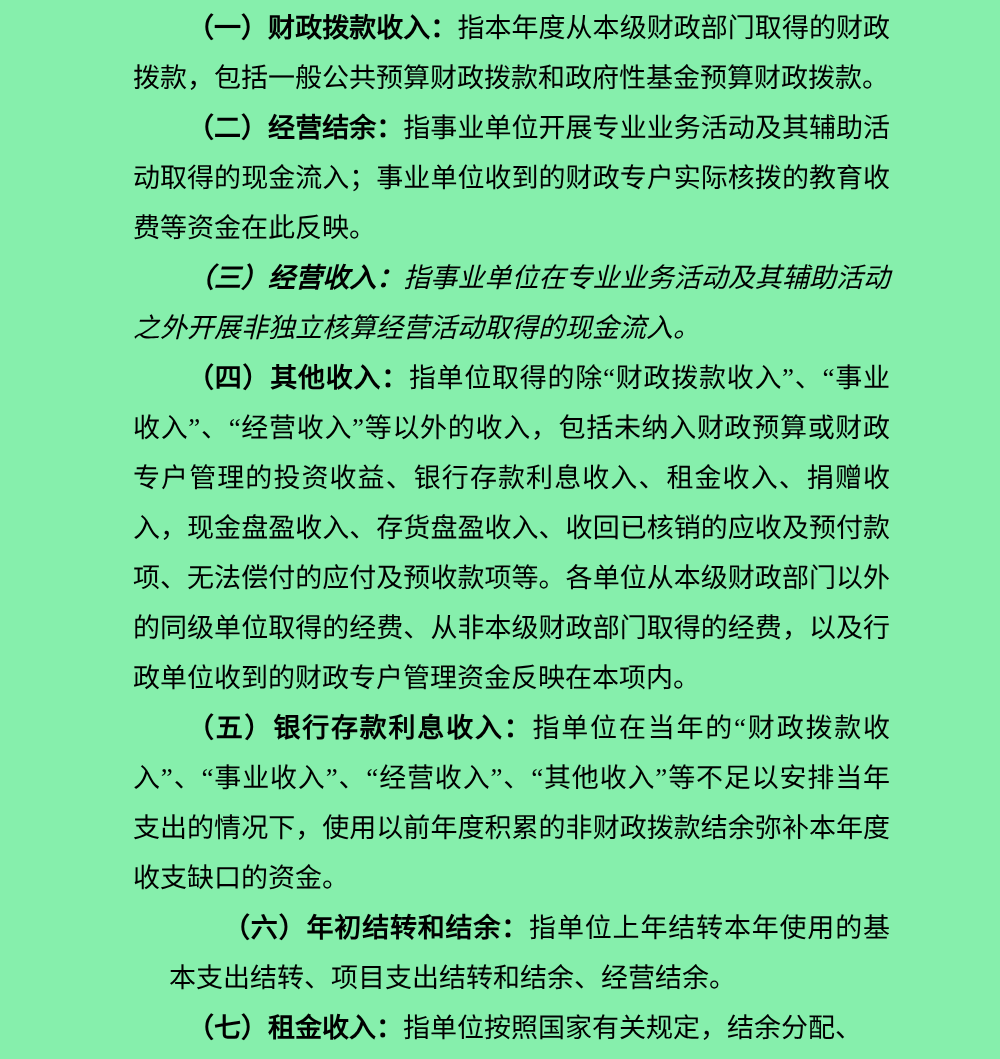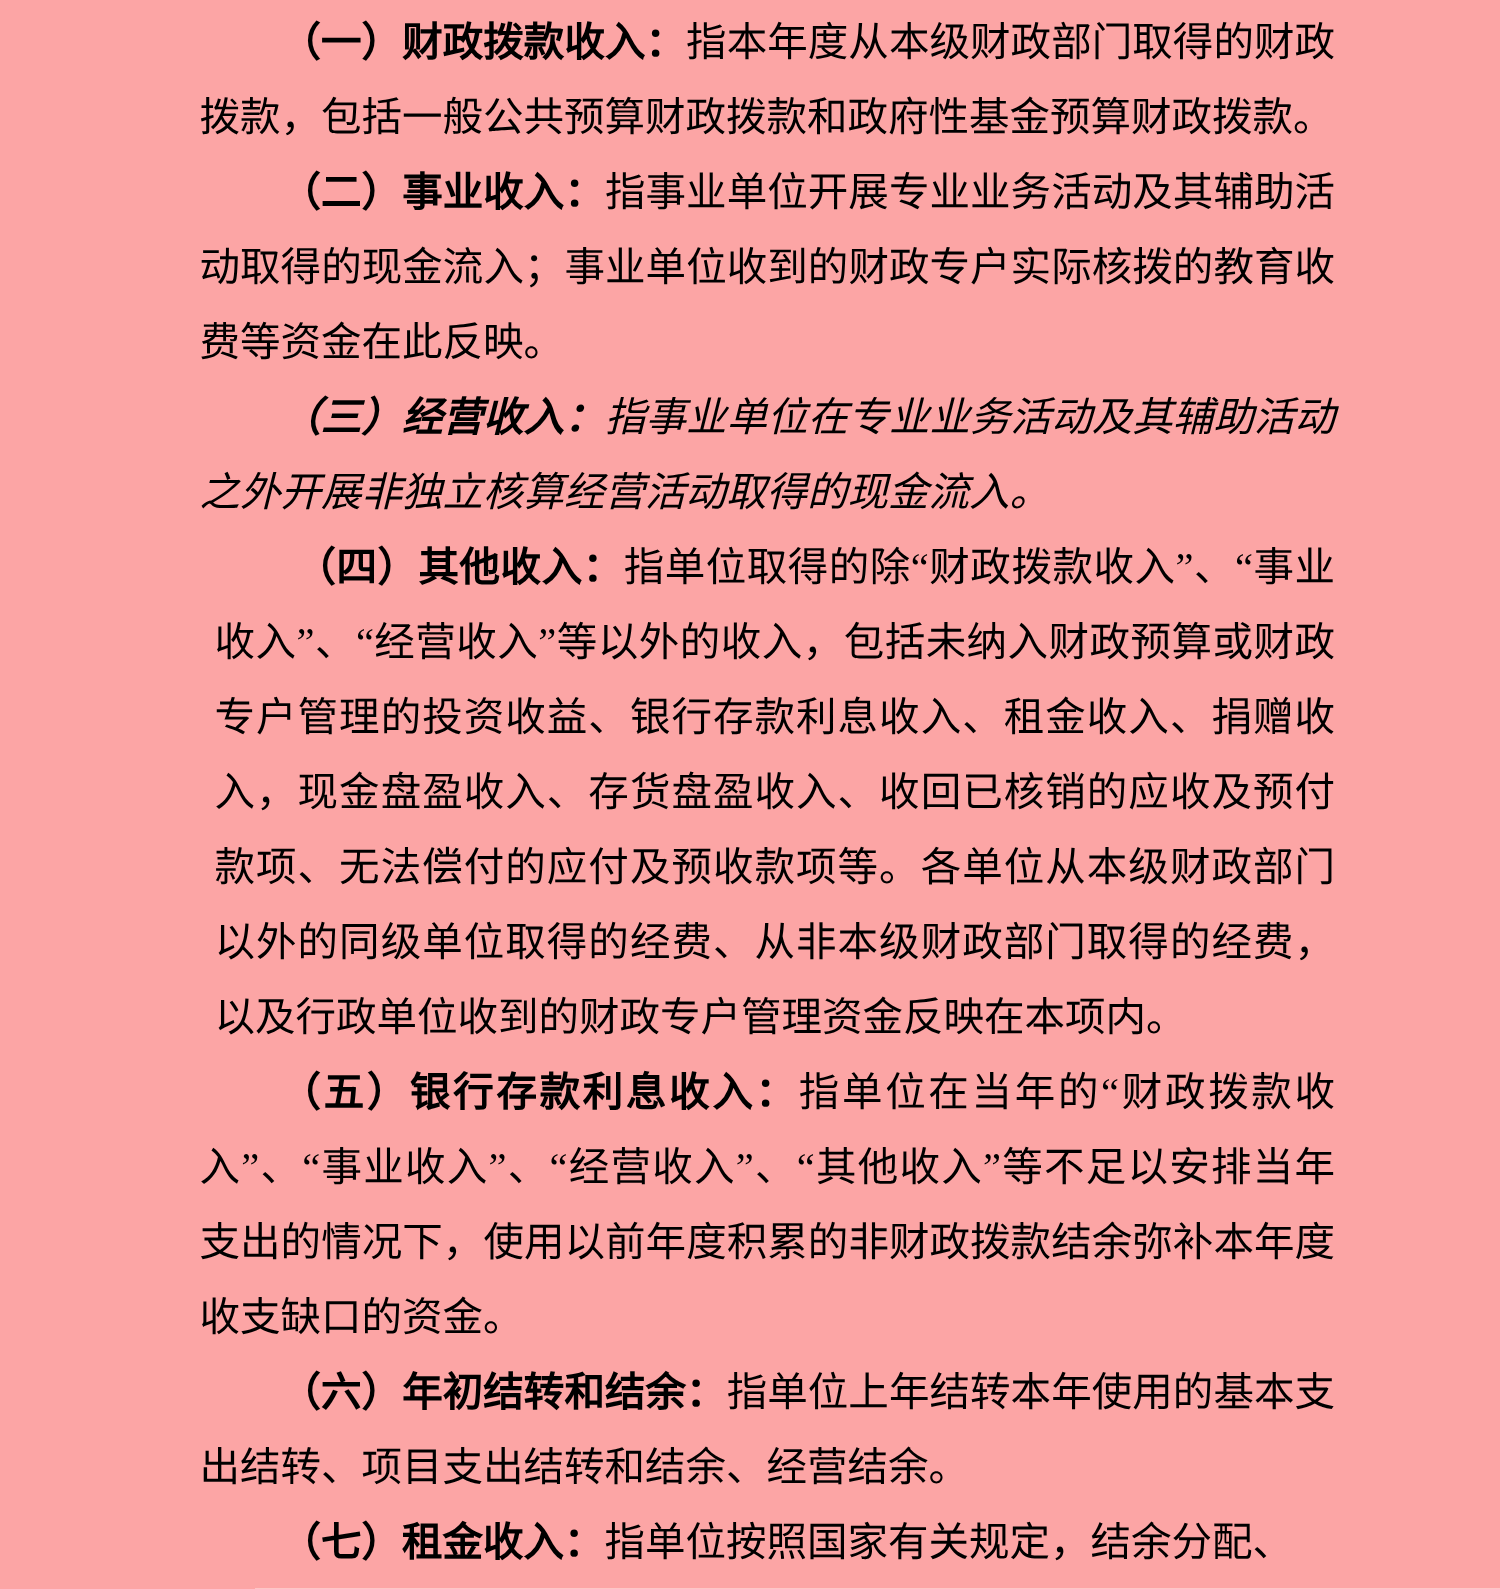--- a/index.html
+++ b/index.html
@@ -11,21 +11,21 @@
     width: 1000px;
     height: 1059px;
     overflow: hidden;
     background: #ffffff;
   }
   .page {
     box-sizing: border-box;
     width: 1000px;
     height: 1059px;
     padding: 3px 110px 0 133px;
-    background: #fca5a5;
+    background: #86efac;
   }
   .para {
     font-family: "Liberation Serif", "DejaVu Serif", serif;
     font-size: 27px;
     line-height: 50px;
     color: #000000;
     text-align: justify;
     text-justify: inter-ideograph;
     text-indent: 2em;
     margin: 0;
@@ -39,25 +39,25 @@
     font-weight: 400;
   }
 </style>
 </head>
 <body style="background: rgb(255, 255, 255);">
 
 <div class="page">
   <div>
   <p class="para" style="color: rgb(0, 0, 0);"><span class="para-label">（一）财政拨款收入：</span><span class="para-body">指本年度从本级财政部门取得的财政拨款，包括一般公共预算财政拨款和政府性基金预算财政拨款。</span></p>
 
-  <p class="para" style="color: rgb(0, 0, 0);"><span class="para-label">（二）事业收入：</span><span class="para-body">指事业单位开展专业业务活动及其辅助活动取得的现金流入；事业单位收到的财政专户实际核拨的教育收费等资金在此反映。</span></p>
+  <p class="para" style="color: rgb(0, 0, 0);"><span class="para-label">（二）经营结余：</span><span class="para-body">指事业单位开展专业业务活动及其辅助活动取得的现金流入；事业单位收到的财政专户实际核拨的教育收费等资金在此反映。</span></p>
 
   <p class="para" style="color: rgb(0, 0, 0); font-style: italic;"><span class="para-label">（三）经营收入：</span><span class="para-body">指事业单位在专业业务活动及其辅助活动之外开展非独立核算经营活动取得的现金流入。</span></p>
 
-  <p class="para" style="color: rgb(0, 0, 0); margin-left: 10px;"><span class="para-label">（四）其他收入：</span><span class="para-body">指单位取得的除“财政拨款收入”、“事业收入”、“经营收入”等以外的收入，包括未纳入财政预算或财政专户管理的投资收益、银行存款利息收入、租金收入、捐赠收入，现金盘盈收入、存货盘盈收入、收回已核销的应收及预付款项、无法偿付的应付及预收款项等。各单位从本级财政部门以外的同级单位取得的经费、从非本级财政部门取得的经费，以及行政单位收到的财政专户管理资金反映在本项内。</span></p>
+  <p class="para" style="color: rgb(0, 0, 0);"><span class="para-label">（四）其他收入：</span><span class="para-body">指单位取得的除“财政拨款收入”、“事业收入”、“经营收入”等以外的收入，包括未纳入财政预算或财政专户管理的投资收益、银行存款利息收入、租金收入、捐赠收入，现金盘盈收入、存货盘盈收入、收回已核销的应收及预付款项、无法偿付的应付及预收款项等。各单位从本级财政部门以外的同级单位取得的经费、从非本级财政部门取得的经费，以及行政单位收到的财政专户管理资金反映在本项内。</span></p>
 
   <p class="para" style="color: rgb(0, 0, 0);"><span class="para-label">（五）银行存款利息收入：</span><span class="para-body">指单位在当年的“财政拨款收入”、“事业收入”、“经营收入”、“其他收入”等不足以安排当年支出的情况下，使用以前年度积累的非财政拨款结余弥补本年度收支缺口的资金。</span></p>
 
-  <p class="para" style="color: rgb(0, 0, 0);"><span class="para-label">（六）年初结转和结余：</span><span class="para-body">指单位上年结转本年使用的基本支出结转、项目支出结转和结余、经营结余。</span></p>
+  <p class="para" style="color: rgb(0, 0, 0); margin-left: 36px;"><span class="para-label">（六）年初结转和结余：</span><span class="para-body">指单位上年结转本年使用的基本支出结转、项目支出结转和结余、经营结余。</span></p>
 
   <p class="para" style="color: rgb(0, 0, 0);"><span class="para-label">（七）租金收入：</span><span class="para-body">指单位按照国家有关规定，结余分配、</span></p>
 </div>
 </div>
 
 </body></html>

